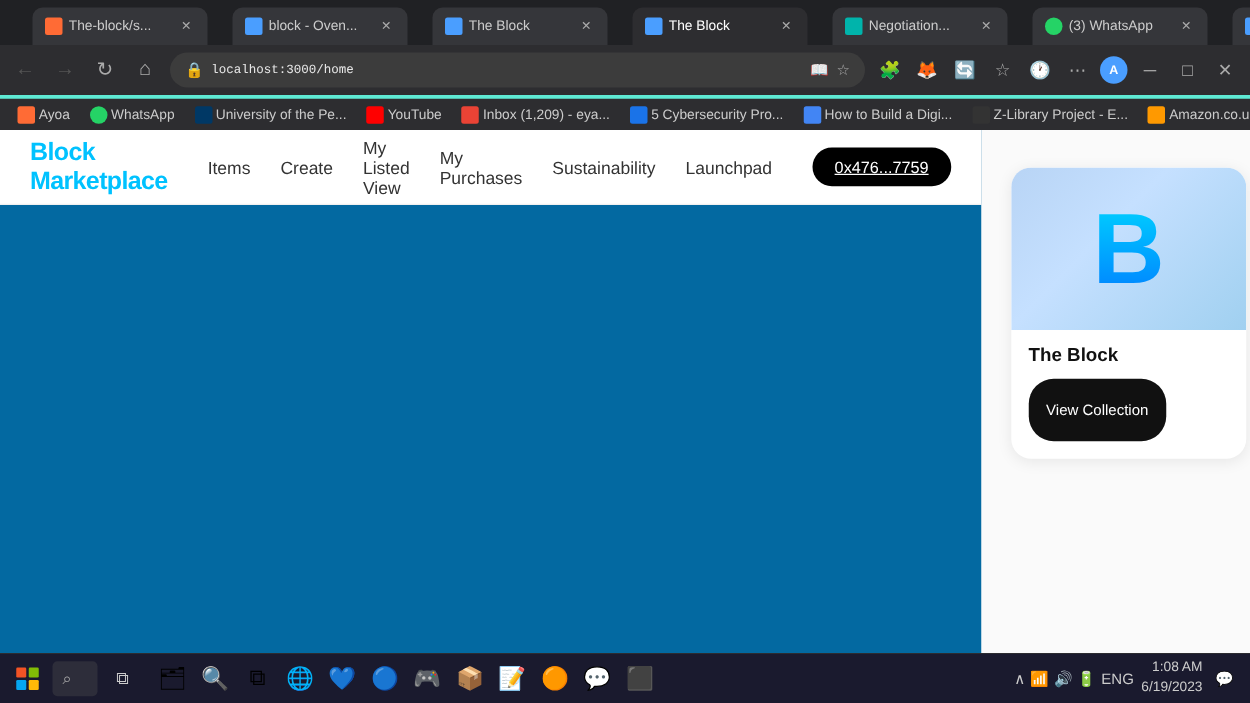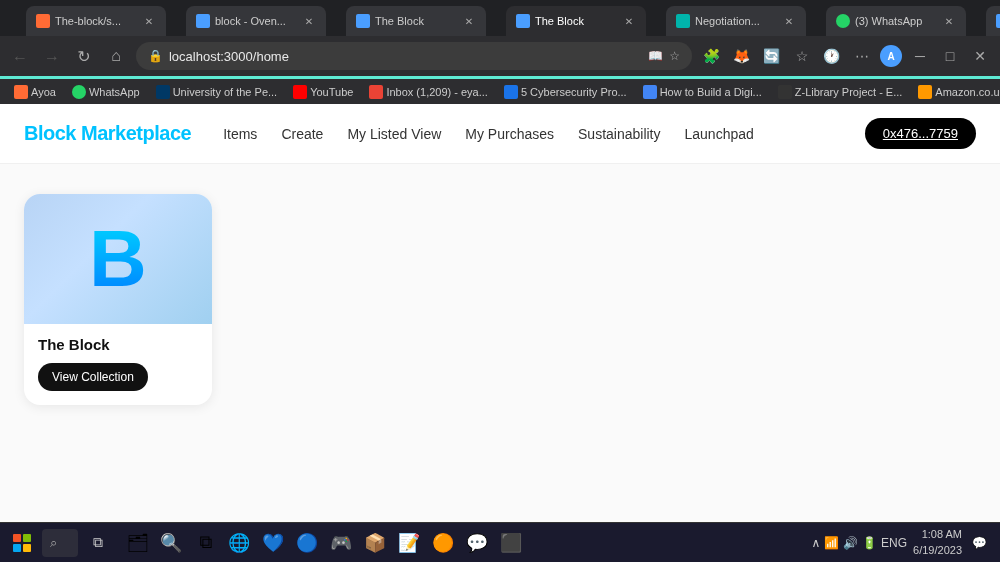--- a/index.html
+++ b/index.html
@@ -14,52 +14,52 @@
     .tab.active { background: #2d2d30; color: #fff; }
     .tab-favicon { width: 14px; height: 14px; border-radius: 2px; flex-shrink: 0; }
     .tab-label { flex: 1; overflow: hidden; text-overflow: ellipsis; white-space: nowrap; font-size: 11px; }
     .tab-close { width: 14px; height: 14px; border-radius: 50%; display: flex; align-items: center; justify-content: center; font-size: 10px; color: #aaa; cursor: pointer; flex-shrink: 0; }
 
     
     .address-bar-row { display: flex; align-items: center; background: #2d2d30; padding: 4px 8px; gap: 8px; height: 40px; }
     .nav-btn { color: #aaa; font-size: 16px; cursor: pointer; width: 24px; text-align: center; }
     .nav-btn.disabled { color: #555; cursor: default; }
     .address-box { flex: 1; background: #3c3c3c; border-radius: 20px; display: flex; align-items: center; padding: 4px 12px; gap: 6px; height: 28px; }
-    .address-text { font-size: 13px; color: #e8e8e8; flex: 1; }
+    .address-text { font-size: 10px; color: #e8e8e8; flex: 1; font-family: Liberation Mono, monospace; }
     .address-icons { display: flex; gap: 6px; align-items: center; }
     .addr-icon { color: #aaa; font-size: 12px; }
     .browser-actions { display: flex; gap: 6px; align-items: center; }
     .browser-action-btn { color: #aaa; font-size: 14px; cursor: pointer; width: 24px; text-align: center; }
     .profile-btn { width: 22px; height: 22px; border-radius: 50%; background: #4a9eff; display: flex; align-items: center; justify-content: center; color: white; font-size: 10px; font-weight: bold; }
 
     
     .bookmarks-bar { background: #2d2d30; padding: 3px 8px; display: flex; align-items: center; gap: 4px; height: 28px; border-top: 3px solid #5eead4; }
     .bookmark { display: flex; align-items: center; gap: 3px; padding: 2px 6px; border-radius: 4px; cursor: pointer; color: #ccc; font-size: 11px; white-space: nowrap; }
     .bm-icon { width: 14px; height: 14px; border-radius: 2px; flex-shrink: 0; }
 
     
-    .page { background: #0369a1; height: calc(562px - 36px - 40px - 28px); display: flex; flex-direction: column; }
+    .page { background: #0369a1; height: calc(562px - 36px - 40px - 28px); display: flex; flex-direction: row; }
 
     
     .app-nav { display: flex; align-items: center; padding: 0 24px; height: 60px; border-bottom: 1px solid #f0f0f0; background: #fff; gap: 32px; }
     .app-brand { color: #00c2ff; font-size: 20px; font-weight: 700; letter-spacing: -0.5px; }
     .app-nav-links { display: flex; align-items: center; gap: 24px; flex: 1; }
     .nav-link { color: #333; font-size: 14px; cursor: pointer; text-decoration: none; }
     .wallet-btn { background: #000; color: #fff; border: none; border-radius: 20px; padding: 8px 18px; font-size: 13px; cursor: pointer; font-weight: 500; text-decoration: underline; }
 
     
     .content { flex: 1; padding: 30px 24px; background: #fafafa; }
 
     
     .card { background: #fff; border-radius: 16px; box-shadow: 0 2px 12px rgba(0,0,0,0.08); width: 188px; overflow: hidden; cursor: pointer; }
     .card-image { width: 100%; height: 130px; background: linear-gradient(135deg, #b8d4f5 0%, #c5e0ff 40%, #a0d0f0 100%); display: flex; align-items: center; justify-content: center; position: relative; }
     .card-b-icon { font-size: 80px; font-weight: 900; font-family: Arial, sans-serif; background: linear-gradient(180deg, #00d4ff 0%, #0080ff 100%); -webkit-background-clip: text; -webkit-text-fill-color: transparent; background-clip: text; line-height: 1; }
     .card-body { padding: 12px 14px 14px; }
     .card-title { font-size: 15px; font-weight: 600; color: #111; margin-bottom: 10px; }
-    .view-btn { background: #111; color: #fff; border: none; border-radius: 20px; padding: 7px 14px; font-size: 12px; cursor: pointer; font-weight: 500; }
+    .view-btn { background: #111; color: #fff; border: none; border-radius: 20px; padding: 18px 14px; font-size: 12px; cursor: pointer; font-weight: 500; }
 
     
     .taskbar { position: fixed; bottom: 0; left: 0; width: 1000px; height: 40px; background: #1a1a2e; display: flex; align-items: center; padding: 0 8px; gap: 6px; border-top: 1px solid #333; z-index: 100; }
     .taskbar-start { width: 28px; height: 28px; background: transparent; display: flex; align-items: center; justify-content: center; cursor: pointer; }
     .win-logo { width: 18px; height: 18px; display: grid; grid-template-columns: 1fr 1fr; gap: 2px; }
     .win-logo div { border-radius: 1px; }
     .win-logo .tl { background: #f35325; }
     .win-logo .tr { background: #81bc06; }
     .win-logo .bl { background: #05a6f0; }
     .win-logo .br { background: #ffba08; }

